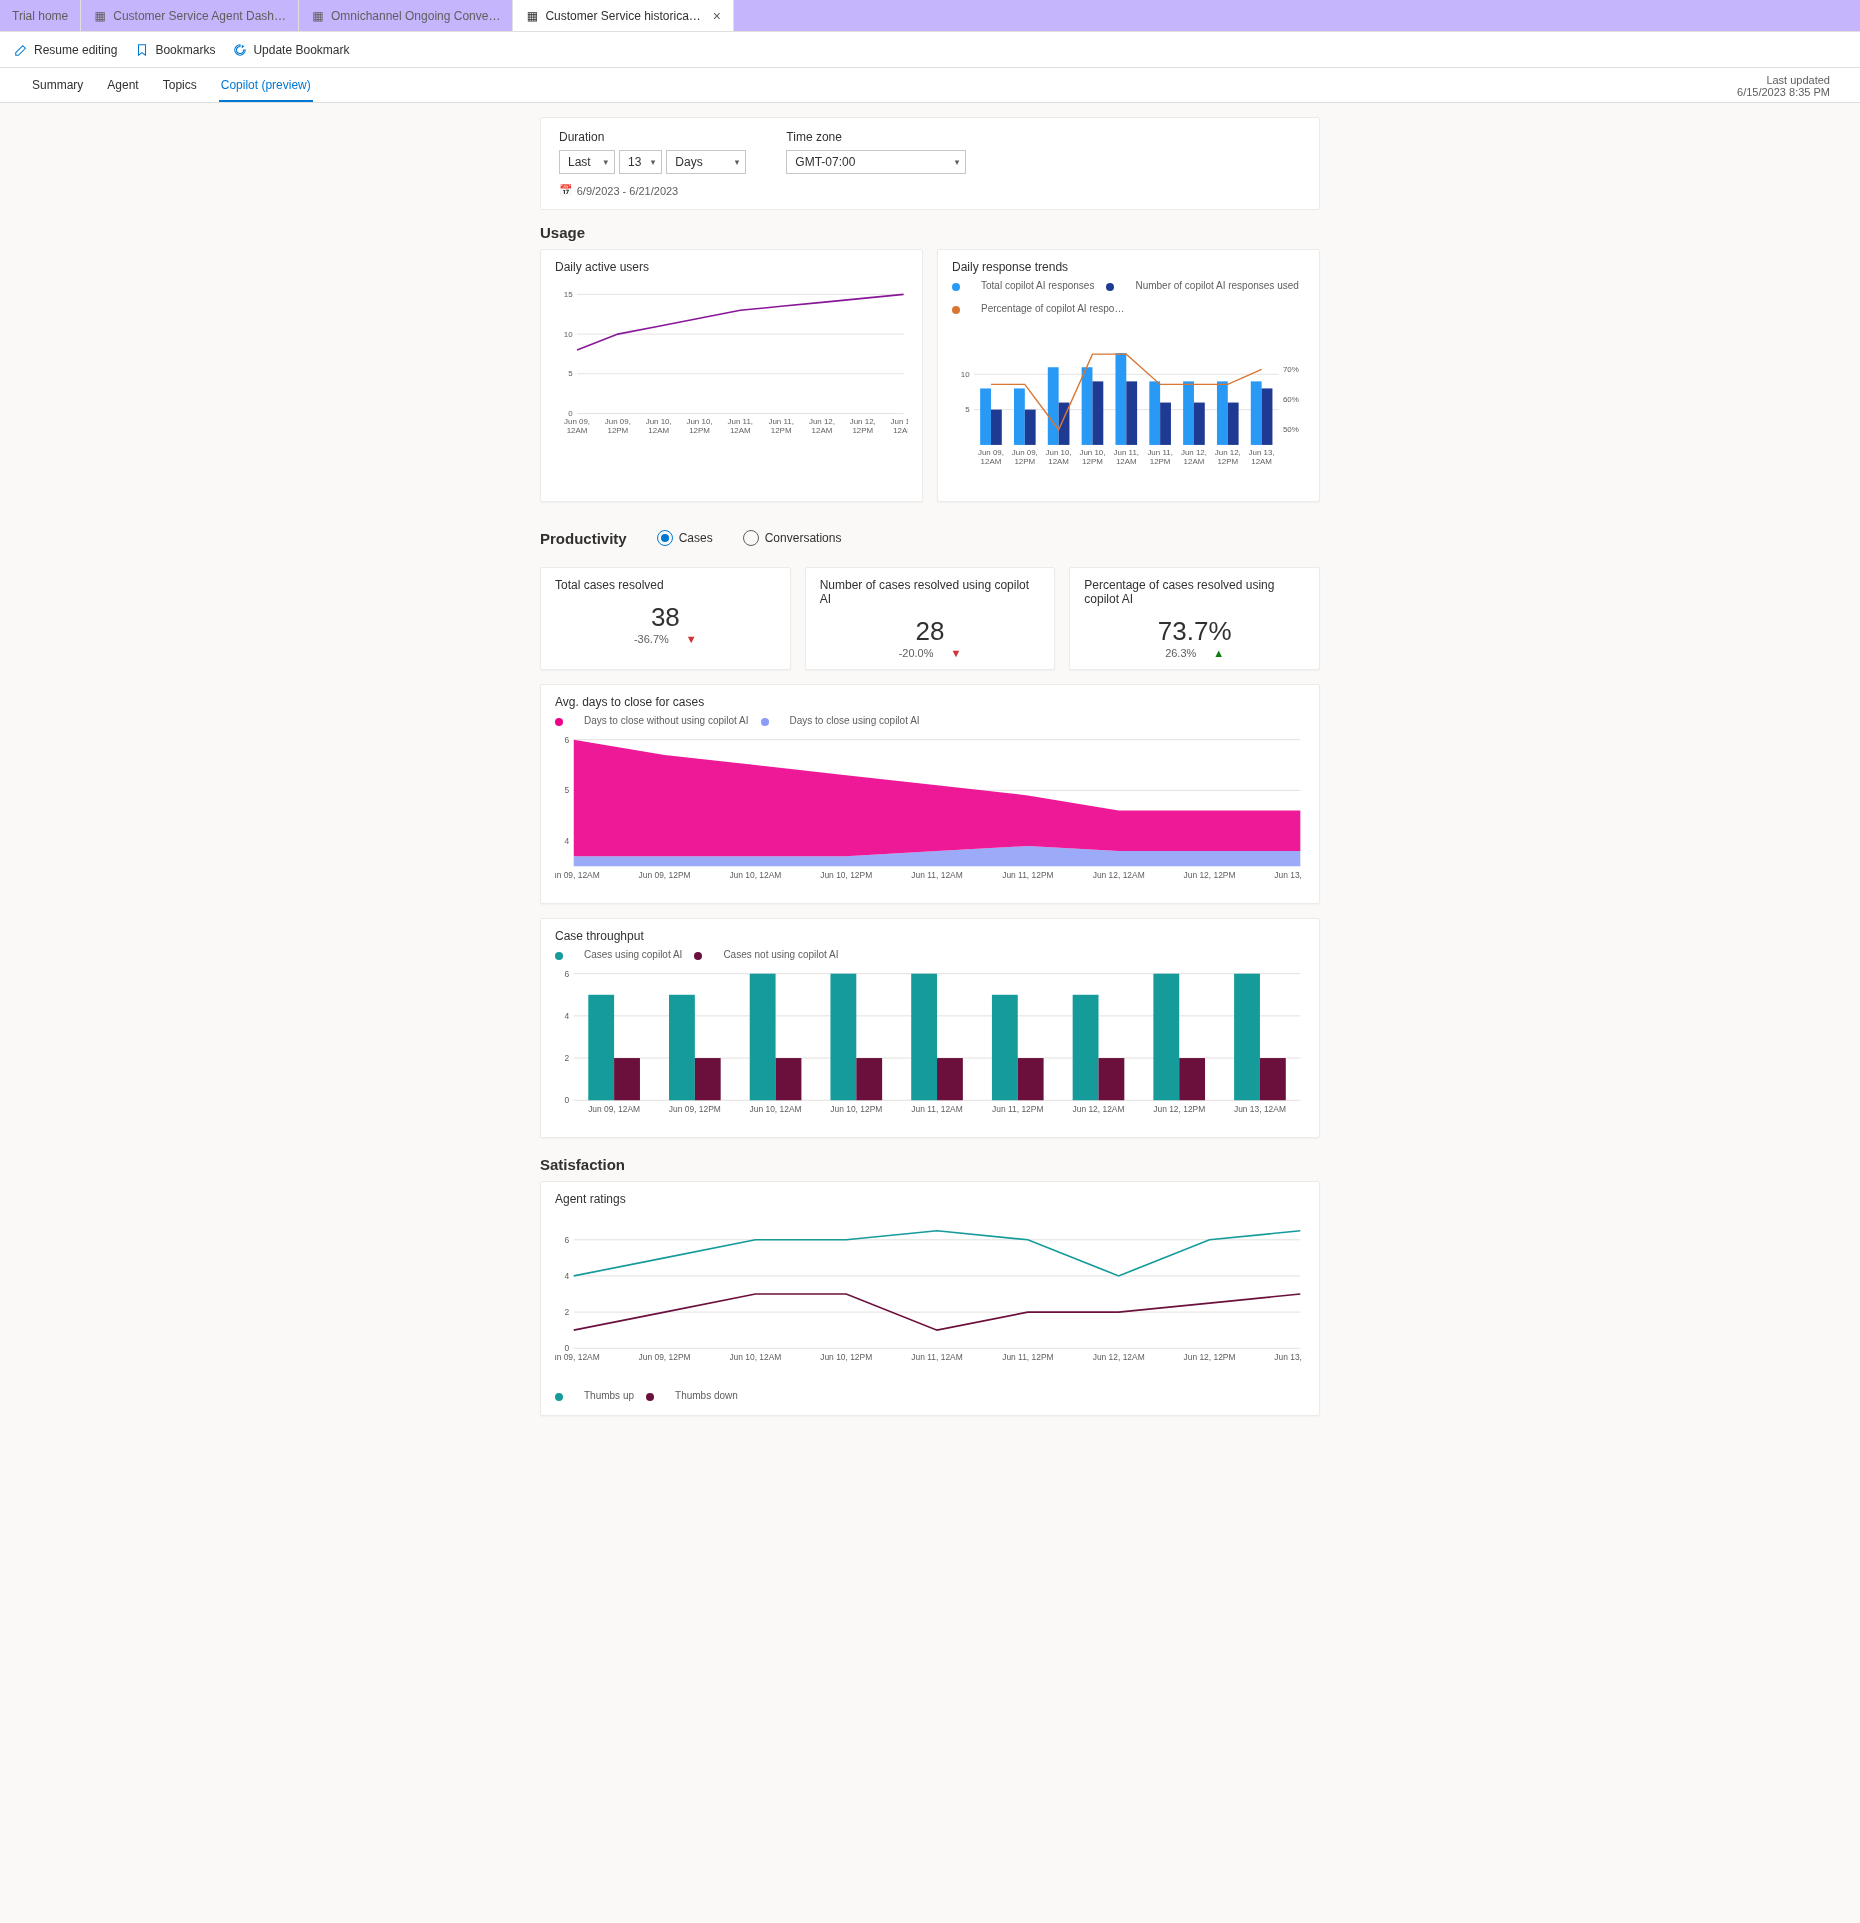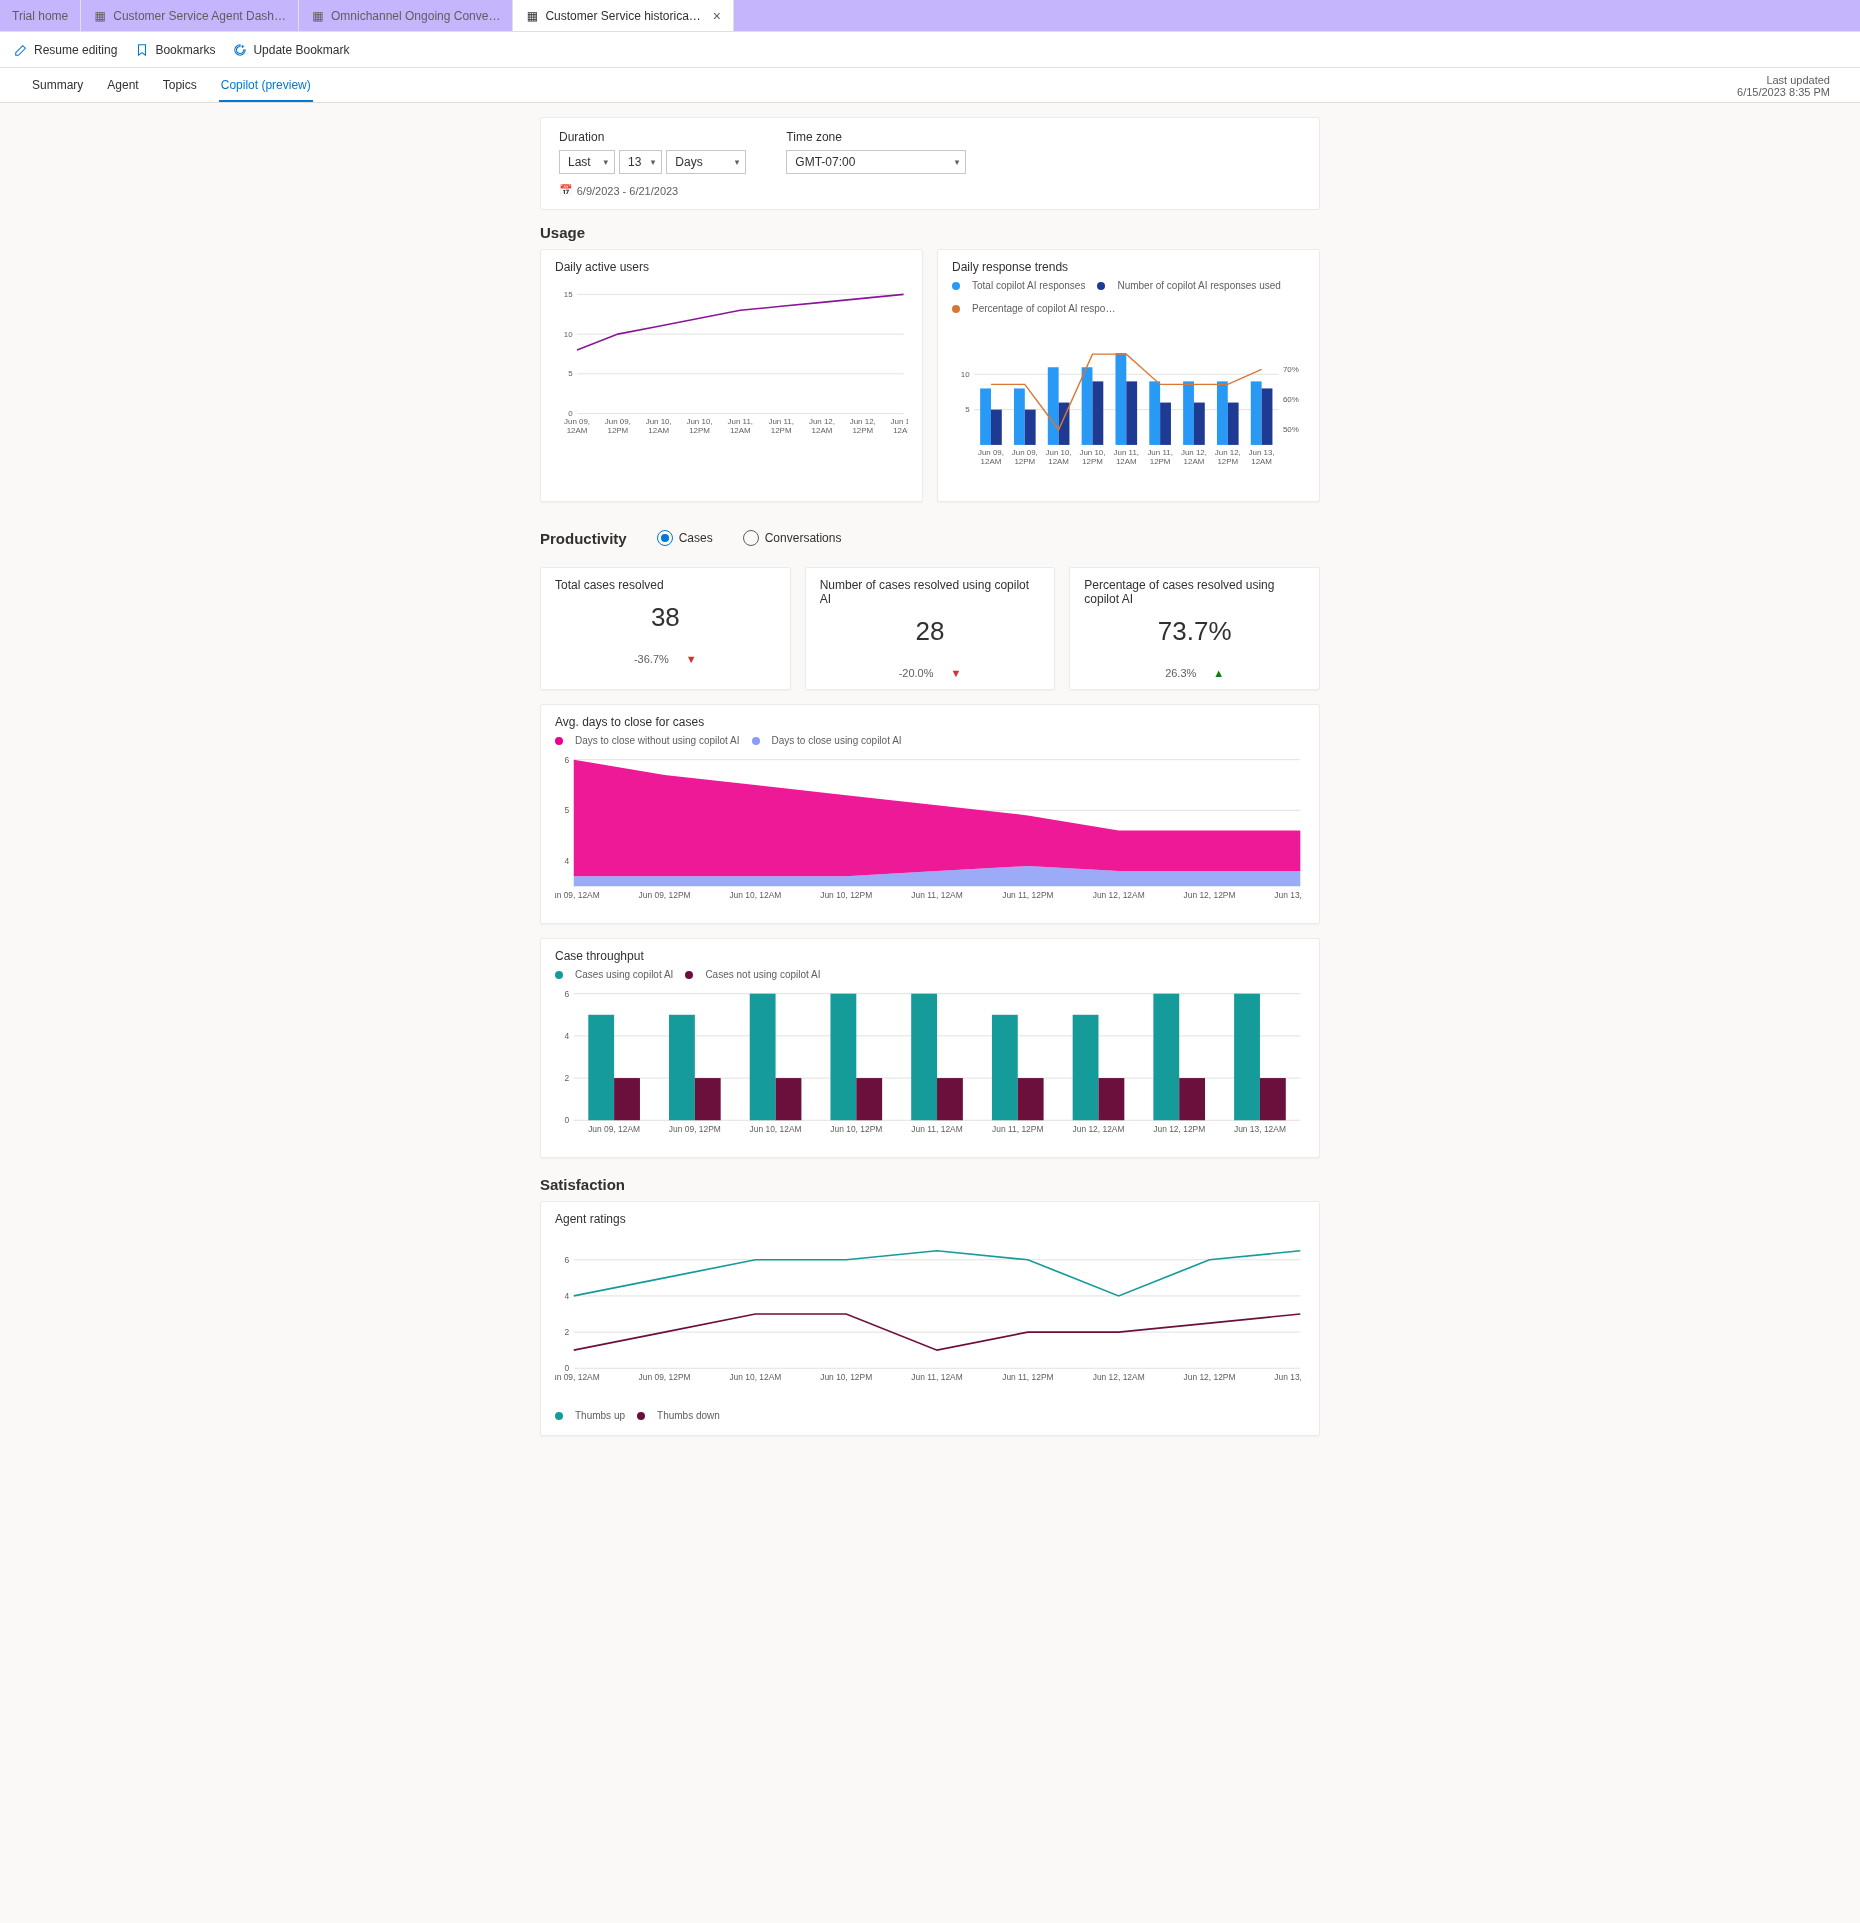--- a/index.html
+++ b/index.html
@@ -26,28 +26,28 @@
 .sel.wide{min-width:180px}
 .sel::after{content:"▾";position:absolute;right:6px;font-size:9px;color:#605e5c}
 .date-range{font-size:11px;color:#605e5c;display:flex;align-items:center;gap:4px;margin-top:4px}
 .section{margin:0 150px 18px}
 .section-title{font-size:16px;font-weight:600;margin:10px 0 8px}
 .section-title.big{font-size:15px}
 .two-col{display:flex;gap:14px}
 .card{background:#fff;border:1px solid #edebe9;border-radius:2px;padding:10px 14px;flex:1;box-shadow:0 1px 2px rgba(0,0,0,0.04)}
 .card-title{font-size:12px;color:#323130;margin-bottom:6px}
 .chart-legend{display:flex;gap:12px;flex-wrap:wrap;font-size:10px;color:#605e5c;margin-bottom:4px}
-.legend-item{display:flex;align-items:center;gap:12px}
+.legend-item{display:flex;align-items:flex-end;gap:21px}
 .legend-dot{width:8px;height:8px;border-radius:50%}
 .chart{width:100%;height:170px}
 .kpi-row{display:flex;gap:14px;margin-bottom:14px}
 .kpi{background:#fff;border:1px solid #edebe9;border-radius:2px;padding:10px 14px;flex:1;box-shadow:0 1px 2px rgba(0,0,0,0.04)}
 .kpi-title{font-size:12px;color:#323130;margin-bottom:10px}
 .kpi-value{font-size:26px;font-weight:400;text-align:center}
-.kpi-delta{font-size:11px;color:#605e5c;text-align:center;display:flex;justify-content:center;gap:17px;margin-top:20px}
+.kpi-delta{font-size:11px;color:#605e5c;text-align:center;display:flex;justify-content:center;gap:17px;margin-top:0}
 .arrow-down{color:#d13438}
 .arrow-up{color:#107c10}
 .radio-row{display:flex;align-items:center;gap:30px}
 .radio{display:flex;align-items:center;gap:6px;font-size:12px;cursor:pointer}
 .radio-outer{width:16px;height:16px;border:1px solid #605e5c;border-radius:50%;display:flex;align-items:center;justify-content:center}
 .radio-outer.checked{border-color:#0078d4}
 .radio-inner{width:8px;height:8px;border-radius:50%;background:#0078d4}
 .chart-wide{width:100%;height:160px}
 .axis-label{font-size:9px;fill:#605e5c}
 .grid-line{stroke:#e1dfdd;stroke-width:1}

